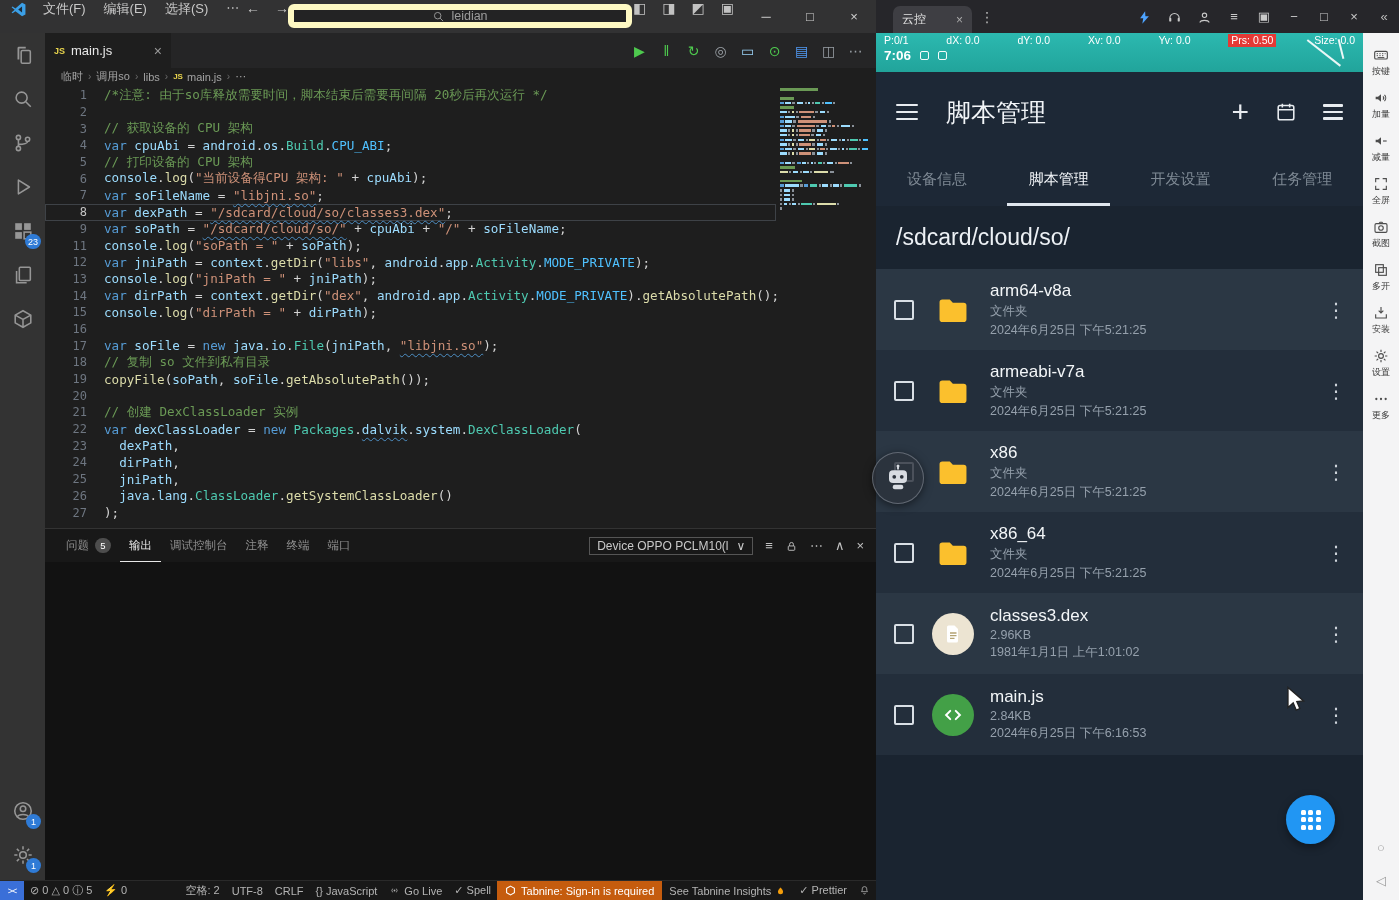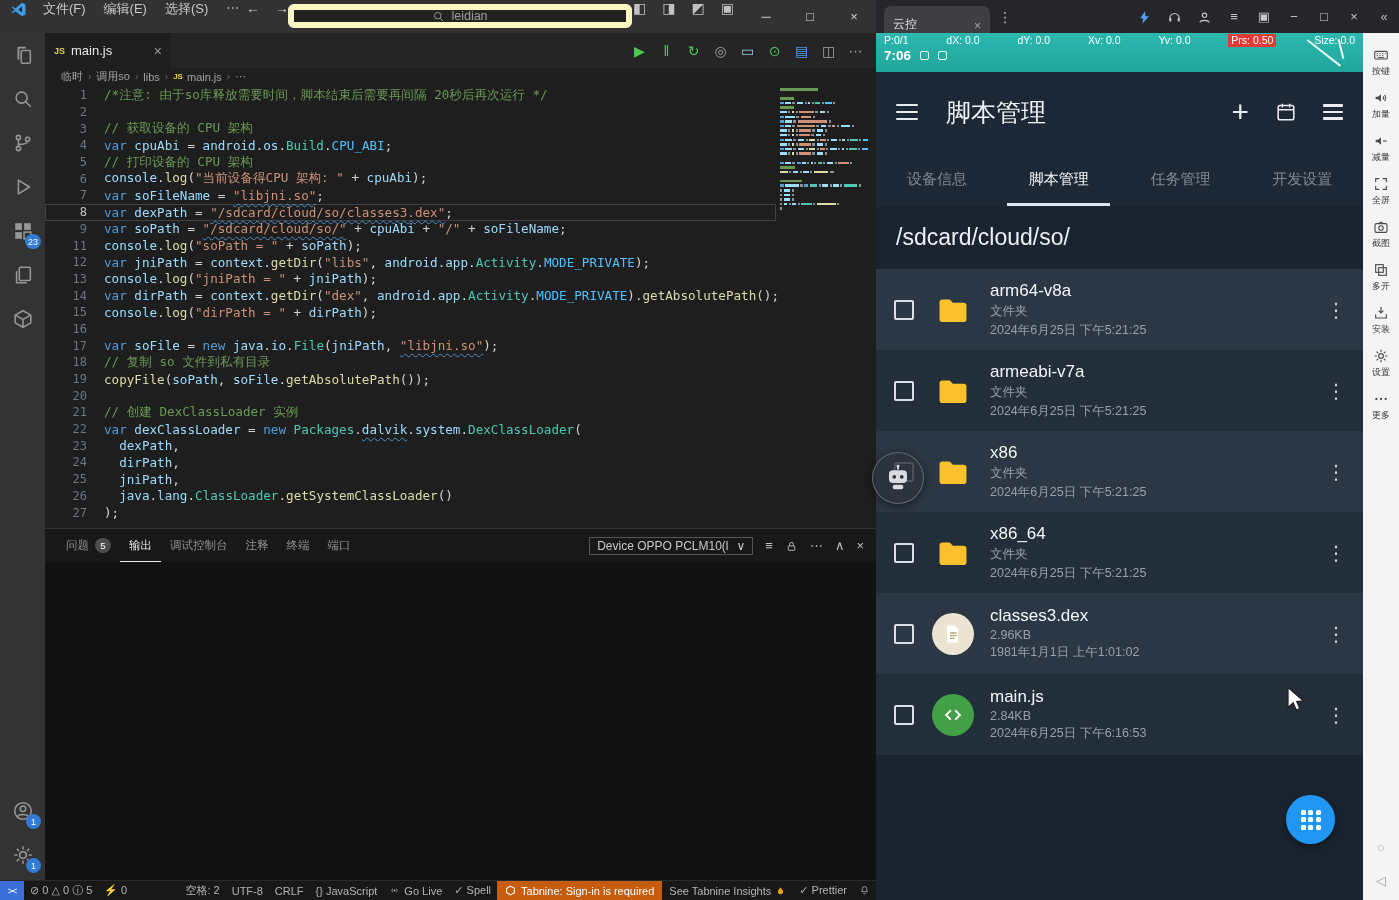--- a/index.html
+++ b/index.html
@@ -72,21 +72,21 @@
 .sb-remote{width:24px;height:20px;background:#3a6fd8;color:#fff;display:flex;align-items:center;justify-content:center;
   font-size:9px;letter-spacing:-1px;flex:0 0 24px;}
 .sb-item{padding:0 6px;display:flex;align-items:center;gap:4px;white-space:nowrap;}
 .sb-right{margin-left:auto;display:flex;align-items:center;height:100%;}
 .sb-tabnine{background:#c55c0e;color:#fff;height:100%;display:flex;align-items:center;padding:0 8px;gap:5px;white-space:nowrap;}
 .sb-insights{padding:0 7px;display:flex;gap:4px;align-items:center;white-space:nowrap;}
 
 
 .emulator{position:absolute;left:876px;top:0;width:523px;height:900px;background:#1a2430;}
 .emu-titlebar{position:absolute;top:0;left:0;right:0;height:33px;background:#26262a;display:flex;align-items:flex-end;color:#c9c9c9;}
-.emu-tab{margin-left:8px;width:106px;height:27px;background:#3e3e43;border-radius:7px 7px 0 0;display:flex;align-items:flex-end;
+.emu-tab{margin-left:17px;width:79px;height:27px;background:#3e3e43;border-radius:7px 7px 0 0;display:flex;align-items:center;
   padding:0 9px;font-size:12px;color:#e2e2e2;gap:6px;}
 .emu-tab .x{margin-left:auto;color:#aaa;font-size:12px;}
 .emu-dots{margin-left:8px;align-self:center;font-size:14px;color:#bbb;}
 .emu-controls{margin-left:auto;align-self:center;display:flex;align-items:center;}
 .emu-controls>span{width:30px;text-align:center;font-size:13px;}
 .emu-controls svg{width:15px;height:15px;}
 .emu-collapse{width:36px;text-align:center;color:#bbb;}
 .emu-content{position:absolute;left:0;top:33px;right:36px;bottom:0;background:#1a2430;display:flex;flex-direction:column;}
 .pointer-bar{flex:0 0 32px;background:linear-gradient(180deg,#2cb9b0 0%,#21a49b 100%);color:#fff;position:relative;padding:1px 8px 8px;}
 .pb-row1{display:flex;justify-content:space-between;font-size:10.5px;line-height:13px;}
@@ -679,22 +679,22 @@
           <span class="hamburger small">
               <i></i>
               <i></i>
               <i></i>
             </span>
         </div>
       </div>
       <div class="app-tabs" id="app-tabs">
           <div class="a-tab">设备信息</div>
           <div class="a-tab active">脚本管理</div>
+          <div class="a-tab">开发设置</div>
           <div class="a-tab">任务管理</div>
-          <div class="a-tab">开发设置</div>
         </div>
       <div class="app-path">/sdcard/cloud/so/</div>
       <div class="file-list" id="file-list">
           <div class="frow odd">
             <span class="fcheck"></span>
             <span class="ficon">
               <svg viewBox="0 0 24 24">
                 <path d="M2.5 6.5A2 2 0 0 1 4.5 4.5h5.2l2.2 2.4h7.6a2 2 0 0 1 2 2v9.6a2 2 0 0 1-2 2h-15a2 2 0 0 1-2-2z" fill="#FBC02D"></path>
               </svg>
             </span>

